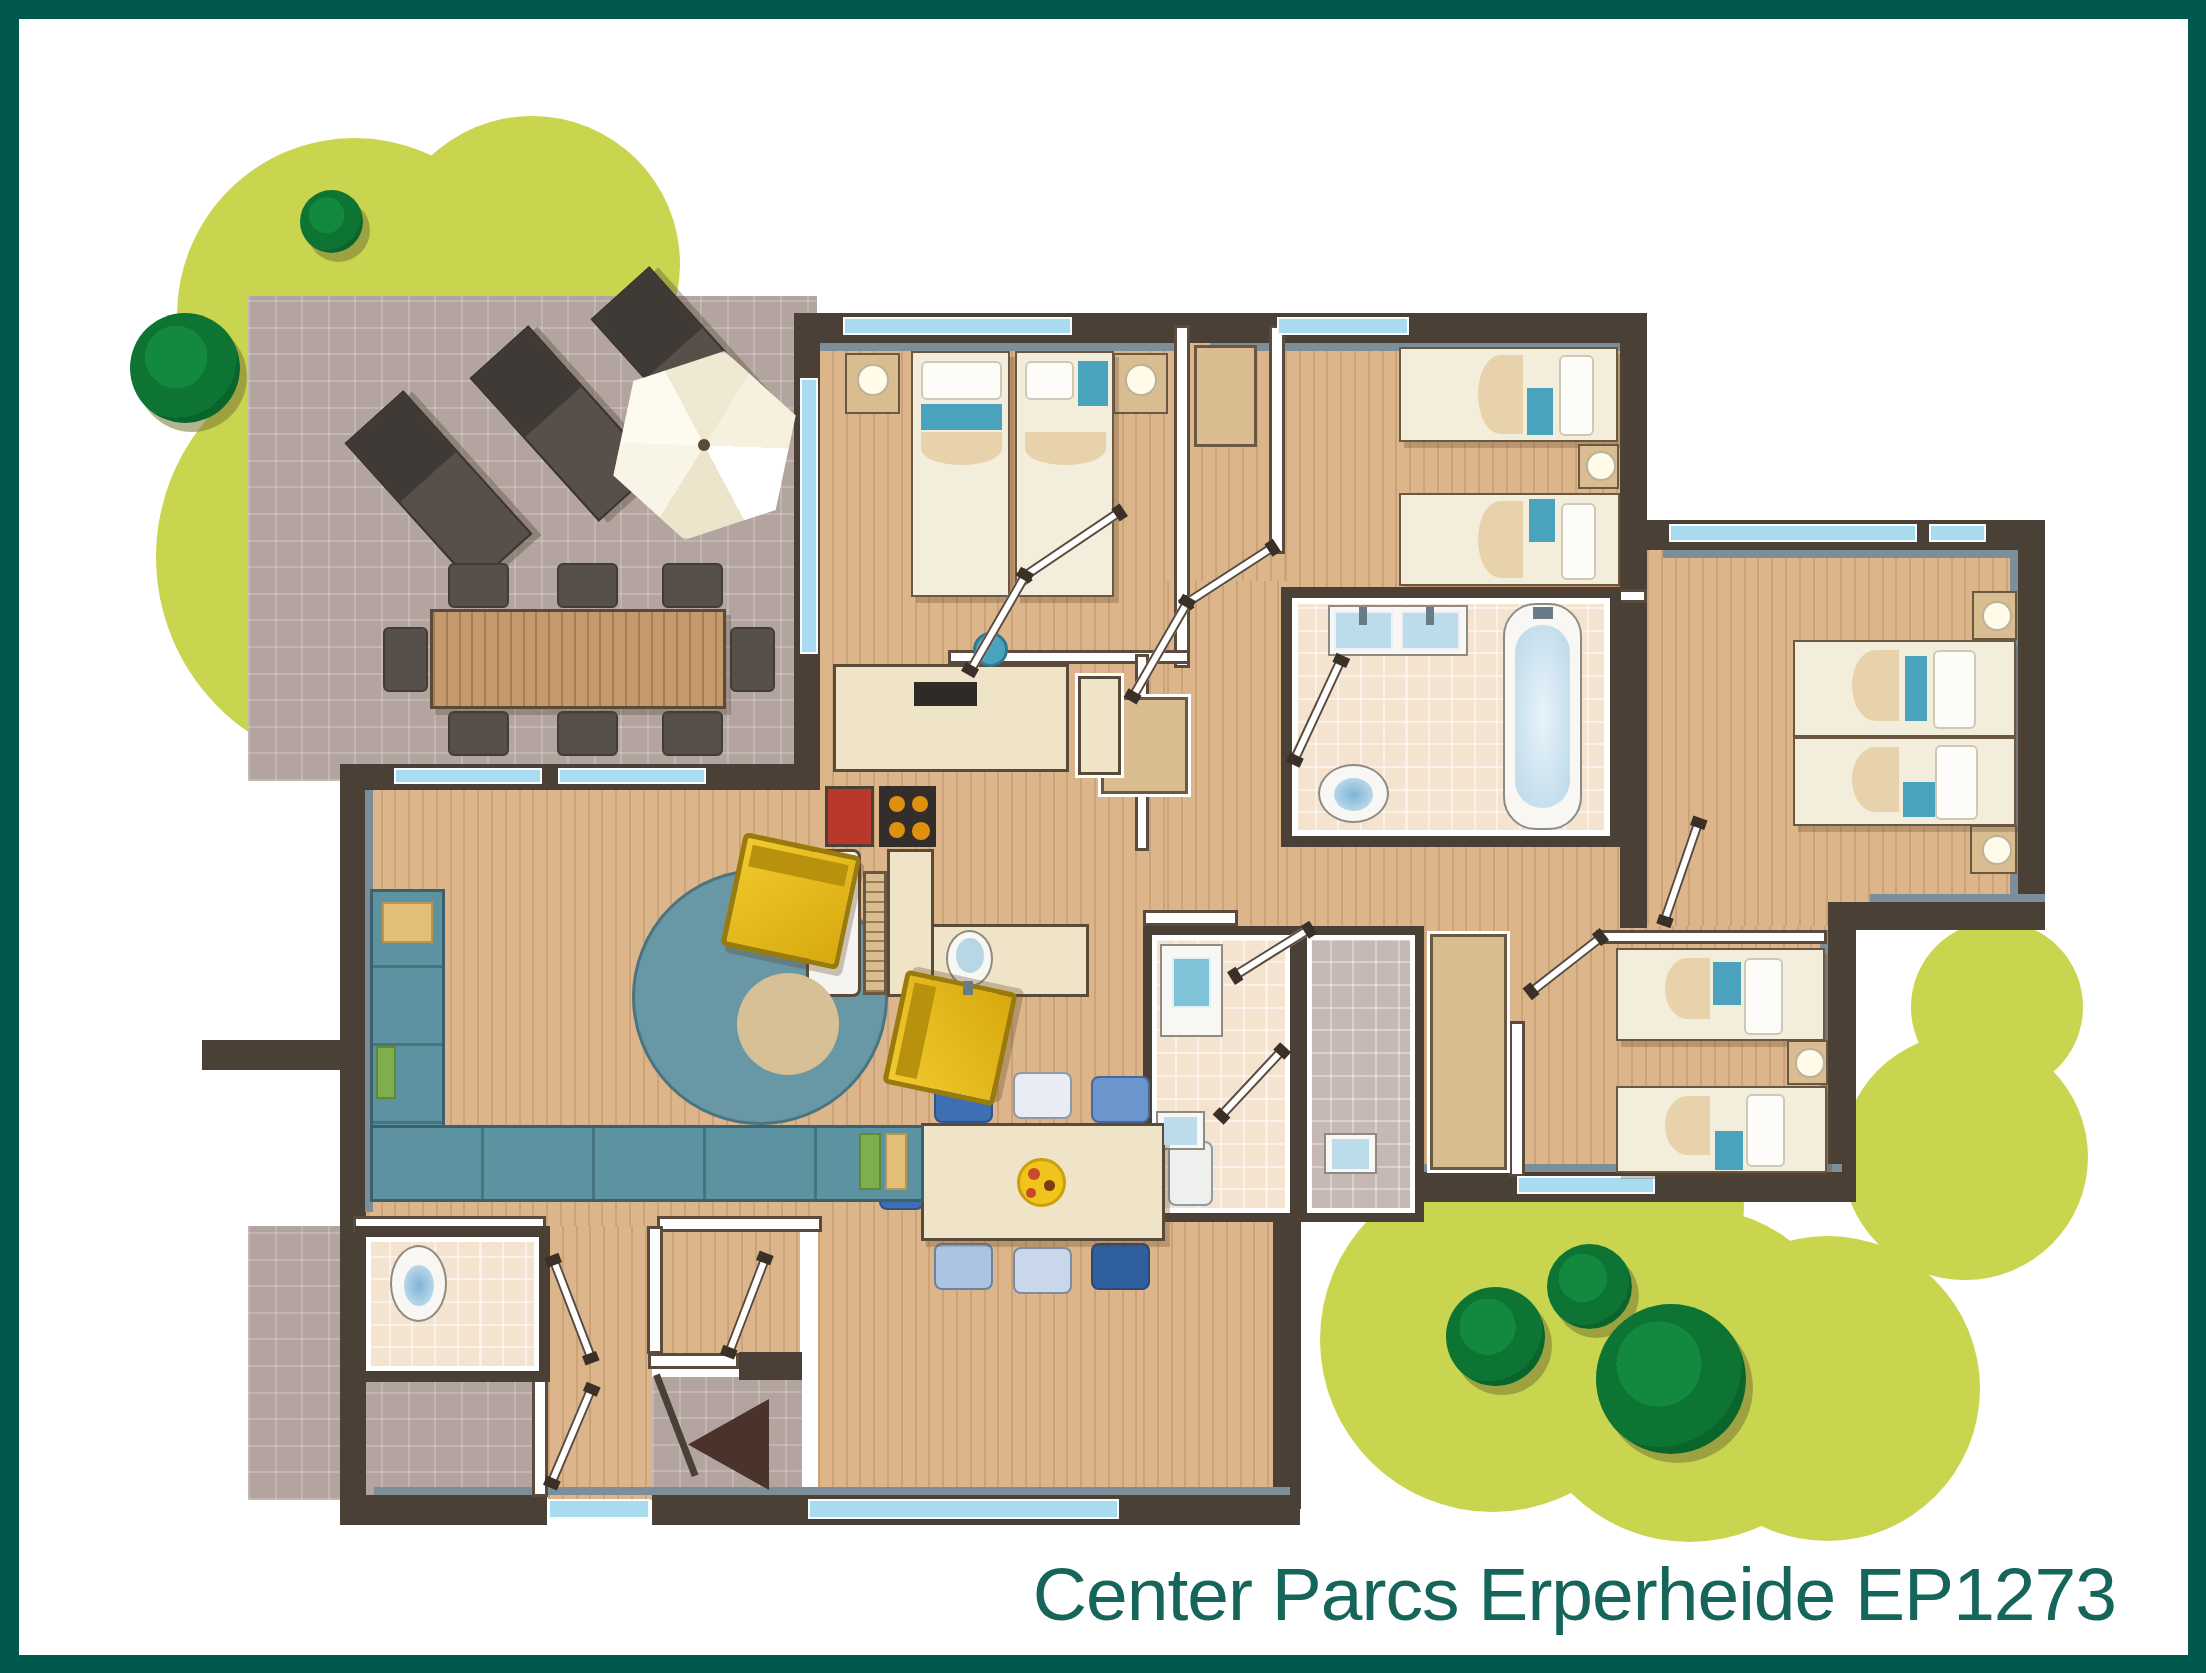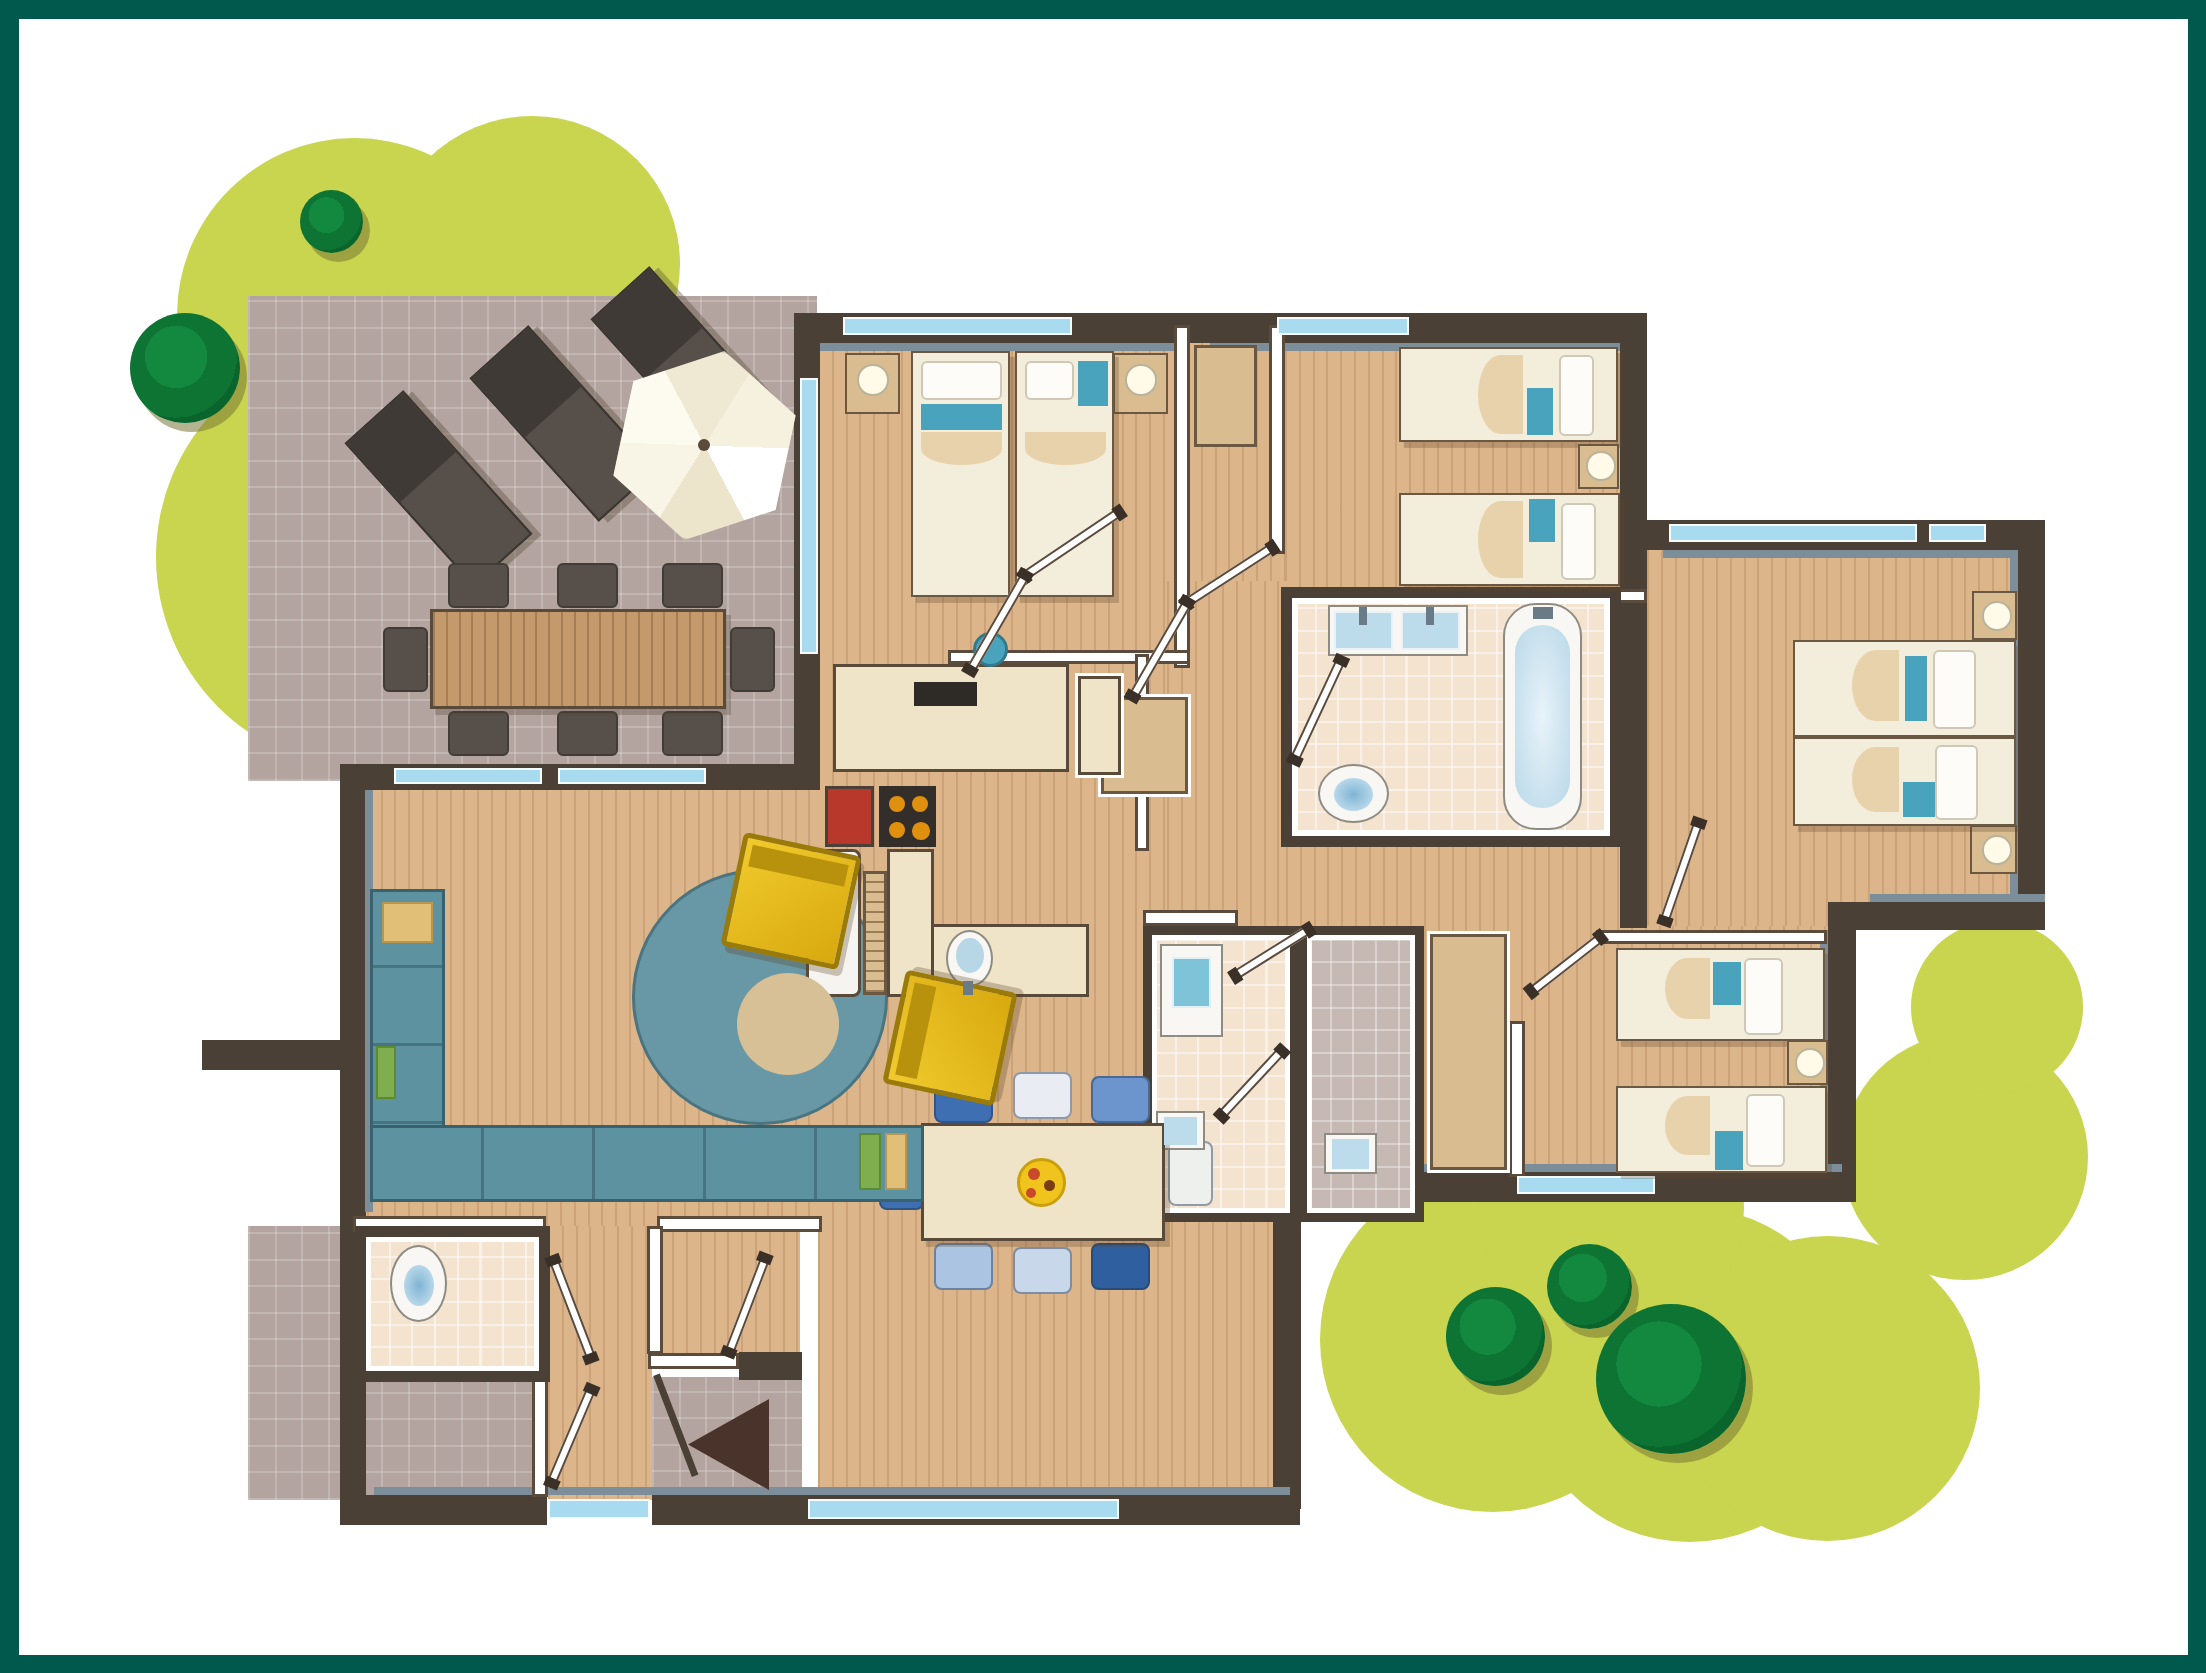--- a/index.html
+++ b/index.html
@@ -310,16 +310,17 @@
   <div class="leaf" style="left:1660px;top:920px;height:102px;transform:rotate(199deg)"></div>
   <div class="leaf" style="left:1595px;top:938px;height:86px;transform:rotate(52deg)"></div>
   <div class="leaf" style="left:549px;top:1261px;height:103px;transform:rotate(-21deg)"></div>
   <div class="leaf" style="left:547px;top:1482px;height:100px;transform:rotate(203deg)"></div>
   <div class="leaf" style="left:760px;top:1259px;height:99px;transform:rotate(21deg)"></div>
   <div class="darkleaf" style="left:653px;top:1375px;height:108px;transform:rotate(-21deg)"></div>
 
   <div class="abs" style="left:688px;top:1399px;width:81px;height:91px;z-index:13;
        background:#4a332a;clip-path:polygon(0 50%,100% 0,100% 100%)"></div>
 
+  <div class="caption">Center Parcs Erperheide EP1273</div>
 
   <div class="frame"></div>
 </div>
 
 
 </body></html>

